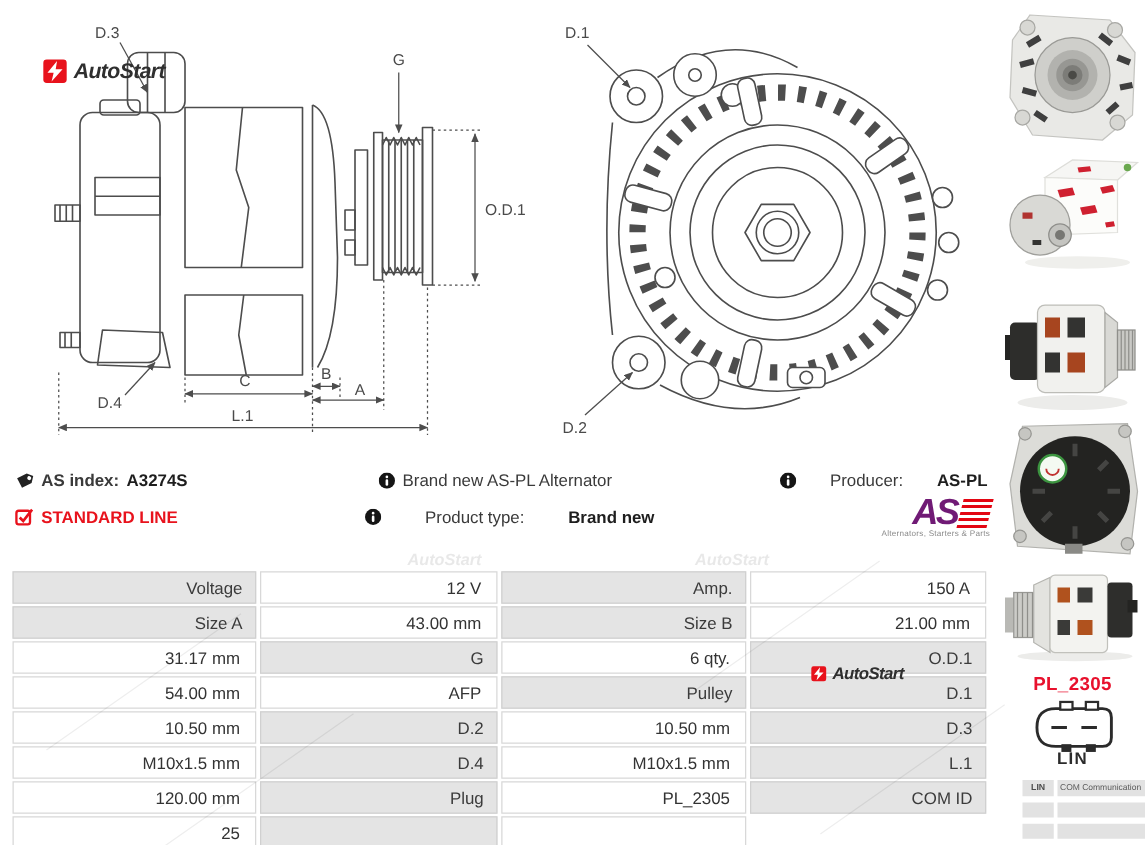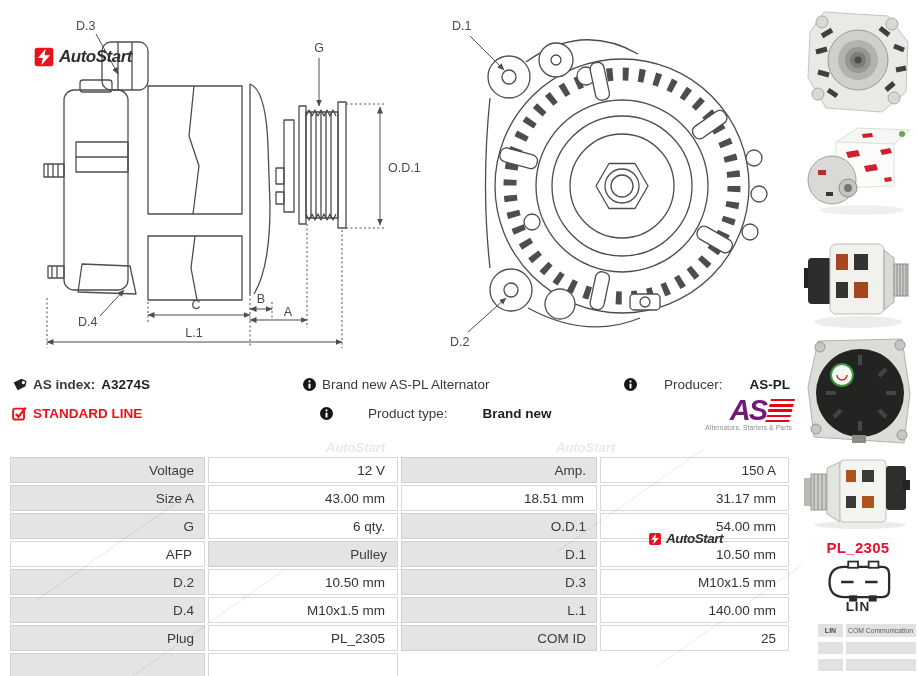--- a/index.html
+++ b/index.html
@@ -229,21 +229,21 @@
   <span class="icn">
     <svg width="13" height="13" viewBox="0 0 10 10">
         <circle cx="5" cy="5" r="5" fill="#151515"></circle>
         <rect x="4.2" y="1.8" width="1.6" height="1.7" rx="0.8" fill="#fff"></rect>
         <rect x="4.2" y="4.2" width="1.6" height="4" rx="0.8" fill="#fff"></rect>
       </svg>
   </span>
   <span>Brand new AS-PL Alternator</span>
 </div>
 
-<div class="info-item" style="left:320px; top:406px;gap:35px;">
+<div class="info-item" style="left:292px; top:406px;gap:35px;">
   <span class="icn">
     <svg width="13" height="13" viewBox="0 0 10 10">
         <circle cx="5" cy="5" r="5" fill="#151515"></circle>
         <rect x="4.2" y="1.8" width="1.6" height="1.7" rx="0.8" fill="#fff"></rect>
         <rect x="4.2" y="4.2" width="1.6" height="4" rx="0.8" fill="#fff"></rect>
       </svg>
   </span>
   <span>Product type:</span>
   <b>Brand new</b>
 </div>
@@ -269,21 +269,22 @@
 </div>
 
 <div class="spec-table">
   <div class="cell label">Voltage</div>
   <div class="cell value">12 V</div>
   <div class="cell label">Amp.</div>
   <div class="cell value">150 A</div>
 
   <div class="cell label">Size A</div>
   <div class="cell value">43.00 mm</div>
-  <div class="cell value">18.51 mm</div>
+  <div class="cell label">Size B</div>
+  <div class="cell value">21.00 mm</div>
 
   <div class="cell value">31.17 mm</div>
   <div class="cell label">G</div>
   <div class="cell value">6 qty.</div>
 
   <div class="cell label">O.D.1</div>
   <div class="cell value">54.00 mm</div>
   <div class="cell value">AFP</div>
   <div class="cell label">Pulley</div>
 
@@ -291,21 +292,21 @@
   <div class="cell value">10.50 mm</div>
   <div class="cell label">D.2</div>
   <div class="cell value">10.50 mm</div>
 
   <div class="cell label">D.3</div>
   <div class="cell value">M10x1.5 mm</div>
   <div class="cell label">D.4</div>
   <div class="cell value">M10x1.5 mm</div>
 
   <div class="cell label">L.1</div>
-  <div class="cell value">140.00 mm</div>
+  <div class="cell value">120.00 mm</div>
   <div class="cell label">Plug</div>
   <div class="cell value">PL_2305</div>
 
   <div class="cell label">COM ID</div>
   <div class="cell value">25</div>
   <div class="cell label"></div>
   <div class="cell value"></div>
 </div>
 
 <span class="wm-text" style="left:326px; top:440px;">AutoStart</span>

